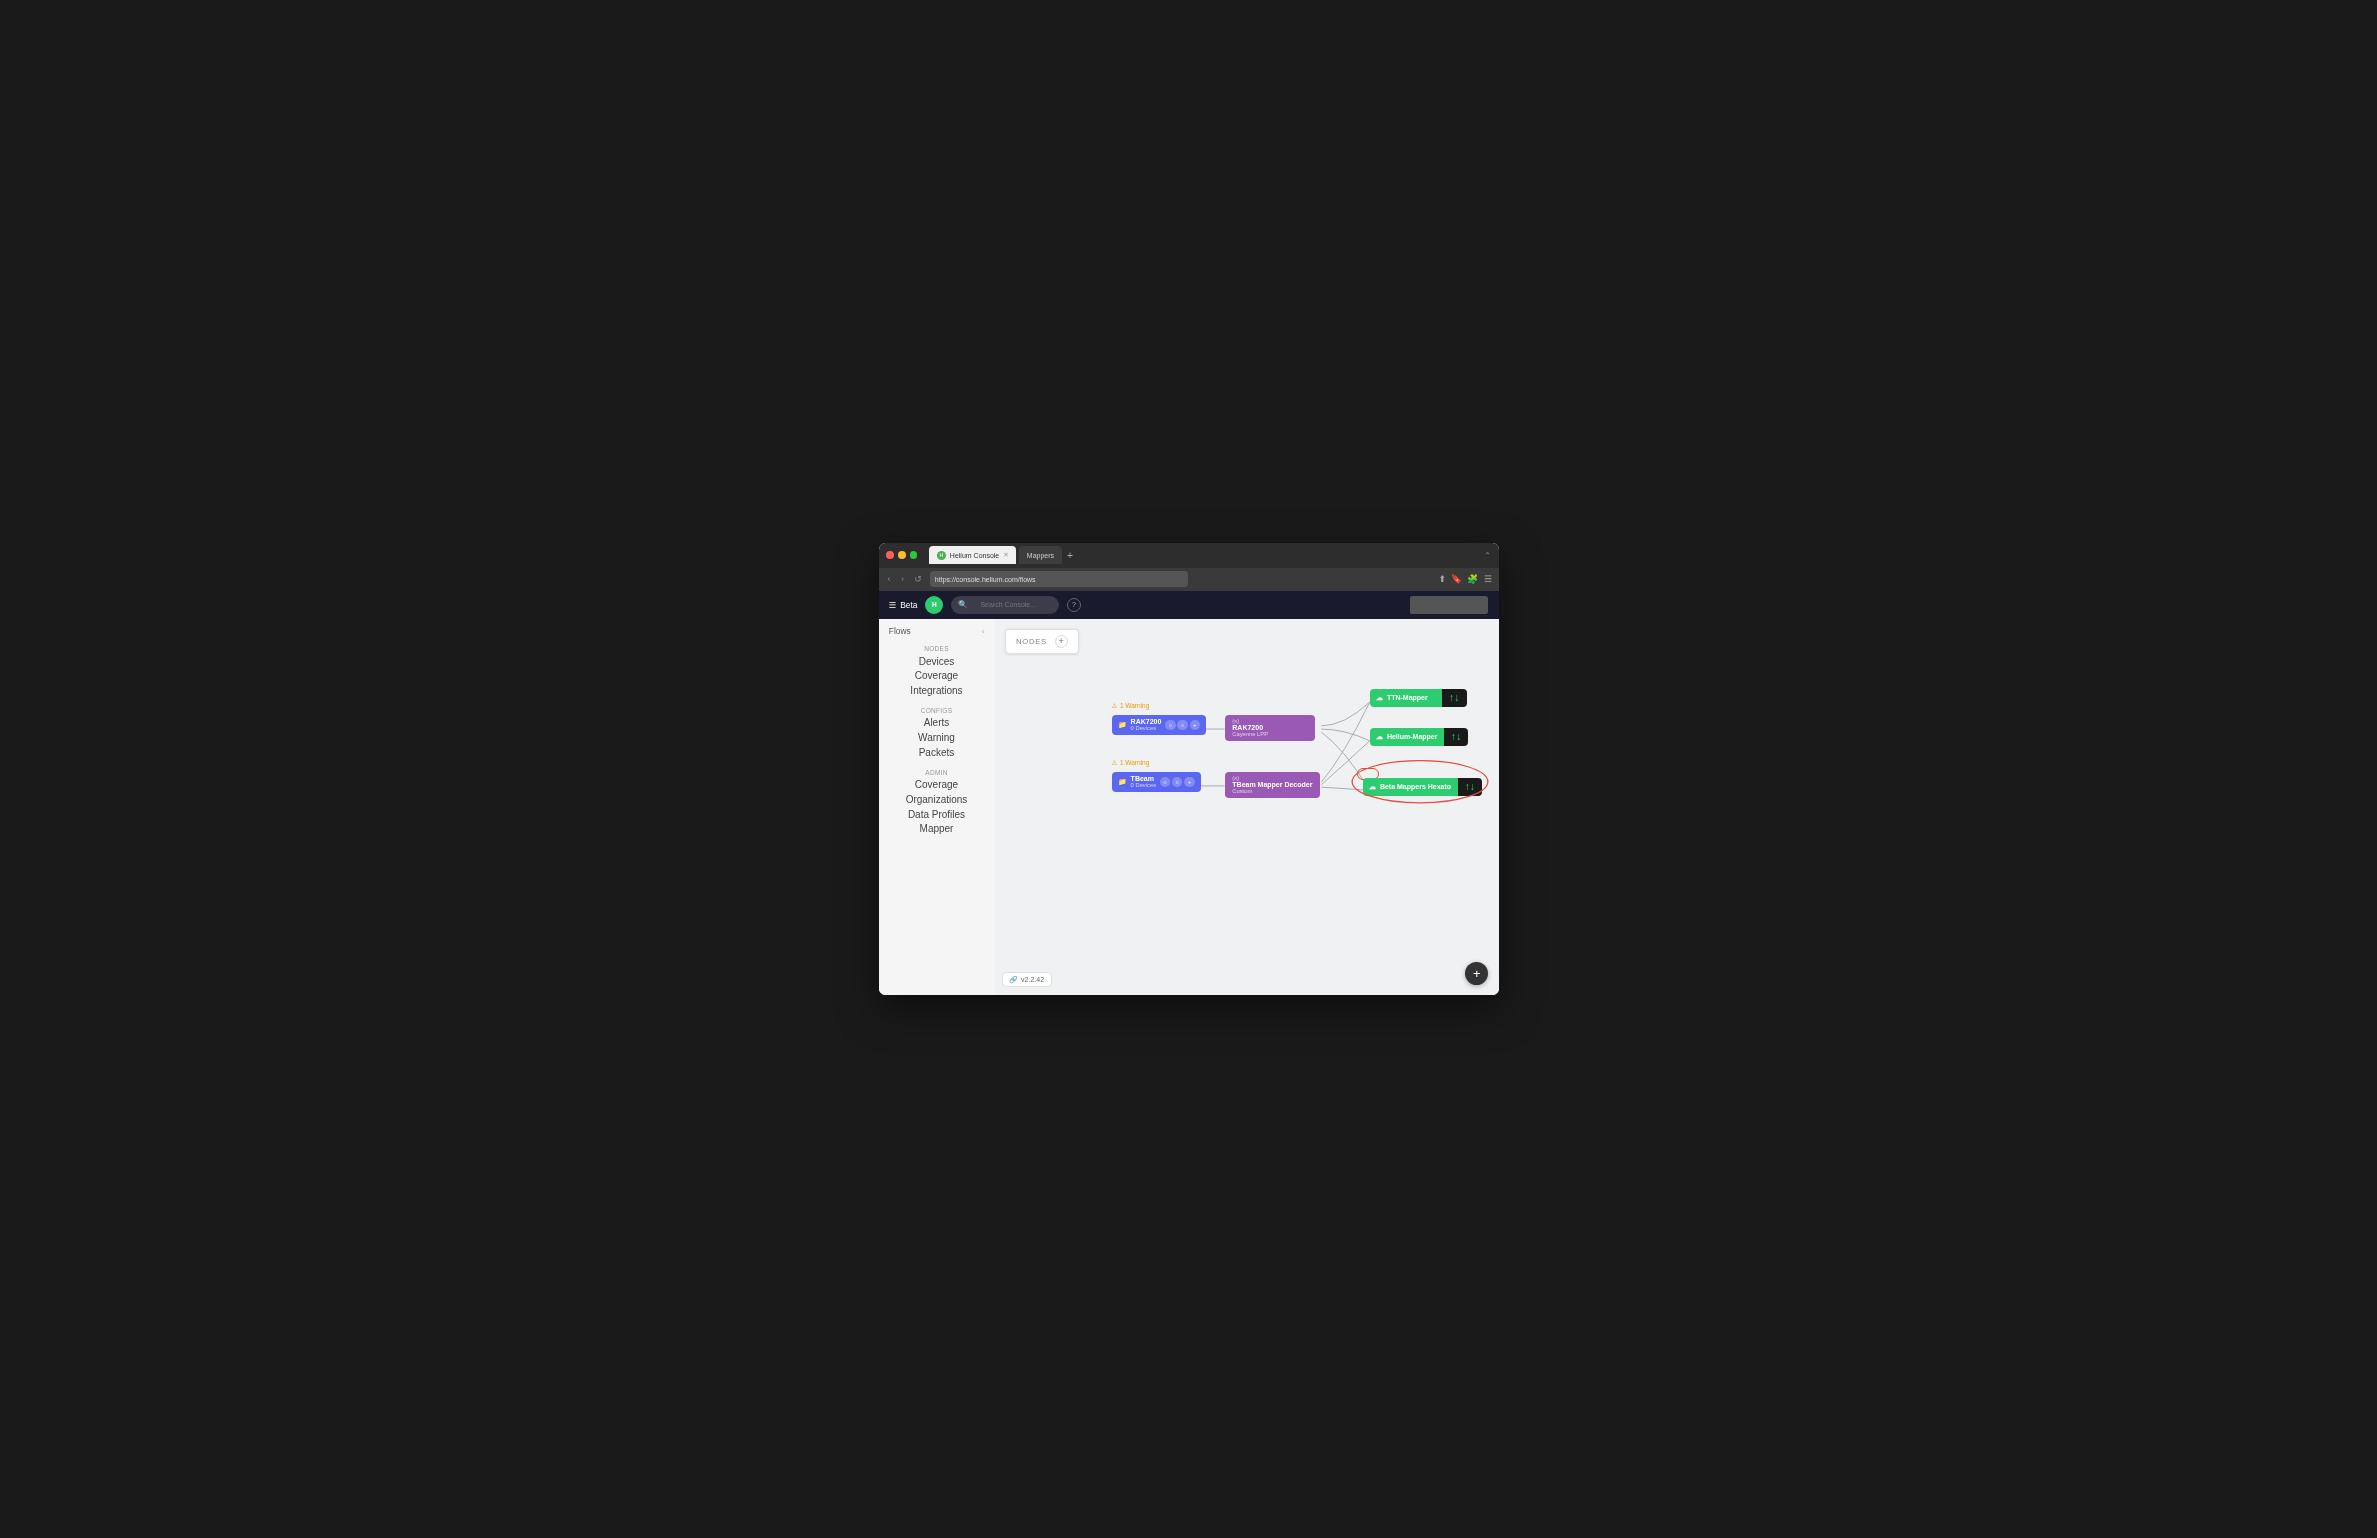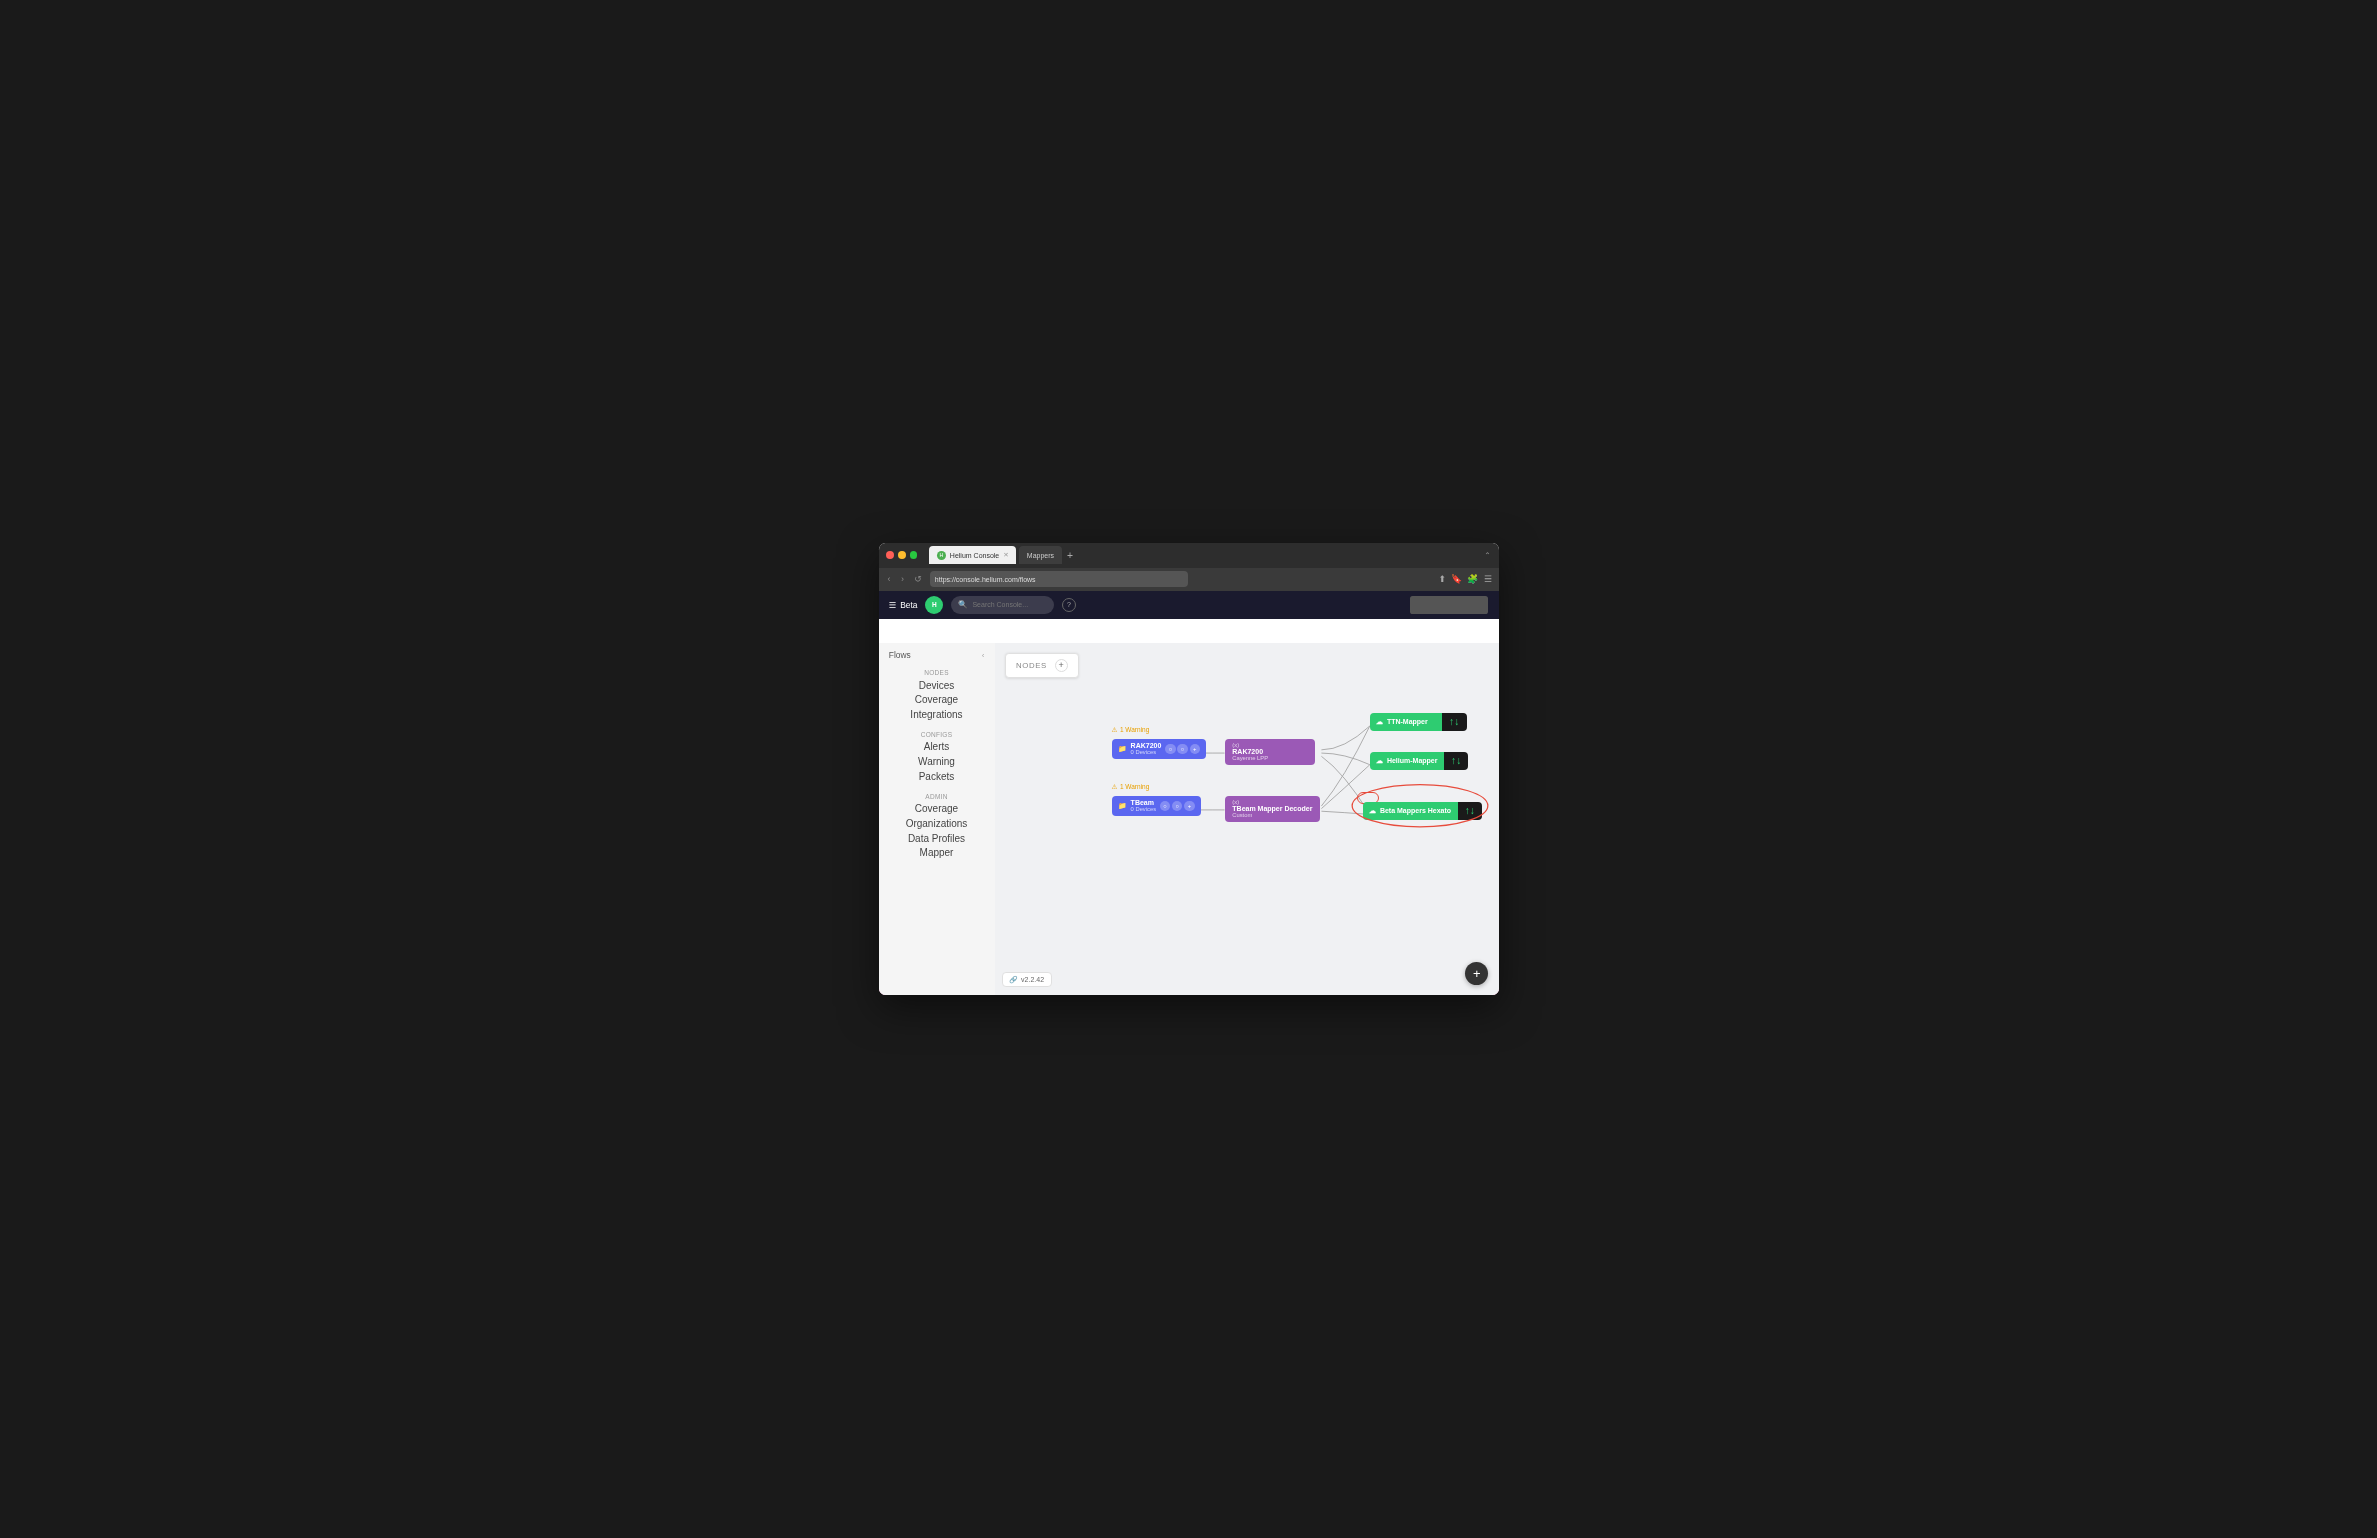--- a/index.html
+++ b/index.html
@@ -27,27 +27,27 @@
     .nav-btn { background: none; border: none; color: #888; font-size: 9px; cursor: pointer; padding: 1.3px 2.6px; }
     .address-bar { background: #555; border-radius: 3.9px; flex: 1; max-width: 258px; height: 15.5px; display: flex; align-items: center; padding: 0 5.2px; gap: 3.9px; }
     .address-text { color: #ddd; font-size: 7px; }
     .browser-actions { display: flex; gap: 5.2px; margin-left: auto; align-items: center; }
     .browser-icon { color: #aaa; font-size: 9px; cursor: pointer; }
 
     
     .appbar { background: #1a1a2e; height: 28px; display: flex; align-items: center; padding: 0 10.3px; gap: 7.8px; flex-shrink: 0; }
     .menu-btn { color: #fff; font-size: 8.4px; cursor: pointer; display: flex; align-items: center; gap: 3.9px; }
     .search-bar { background: rgba(255,255,255,0.15); border-radius: 10.3px; height: 18px; display: flex; align-items: center; padding: 0 7.8px; gap: 3.9px; min-width: 103px; }
-    .search-bar input { background: none; border: none; color: #ccc; font-size: 7px; outline: none; width: 71px; }
+    .search-bar input { background: none; border: none; color: #ccc; font-size: 7px; outline: none; width: 71px; margin-left: 8px; }
     .search-icon { color: #aaa; font-size: 7.8px; }
     .help-btn { width: 14px; height: 14px; border-radius: 50%; border: 0.6px solid #666; color: #aaa; font-size: 7px; display: flex; align-items: center; justify-content: center; cursor: pointer; }
     .header-right { margin-left: auto; background: #555; border-radius: 2.6px; height: 18px; width: 78px; }
 
     
-    .content { display: flex; flex: 1; overflow: hidden; background: #f9a8d4; margin-top: 24px; }
+    .content { display: flex; flex: 1; overflow: hidden; background: #f9a8d4; }
 
     
     .sidebar { width: 116px; flex-shrink: 0; background: #f5f5f5; padding: 0; display: flex; flex-direction: column; }
     .flows-header { display: flex; align-items: center; justify-content: space-between; padding: 7.8px 10.3px 5.2px; }
     .flows-label { font-size: 8.4px; color: #555; }
     .flows-chevron { color: #999; font-size: 6.5px; }
 
     .sidebar-section { margin-bottom: 5.2px; }
     .sidebar-section-label { font-size: 6.5px; color: #999; letter-spacing: 0.3px; text-align: center; padding: 3.9px 0 1.3px; text-transform: uppercase; }
     .sidebar-item { font-size: 10px; color: #444; text-align: center; padding: 1.9px 0; cursor: pointer; }

